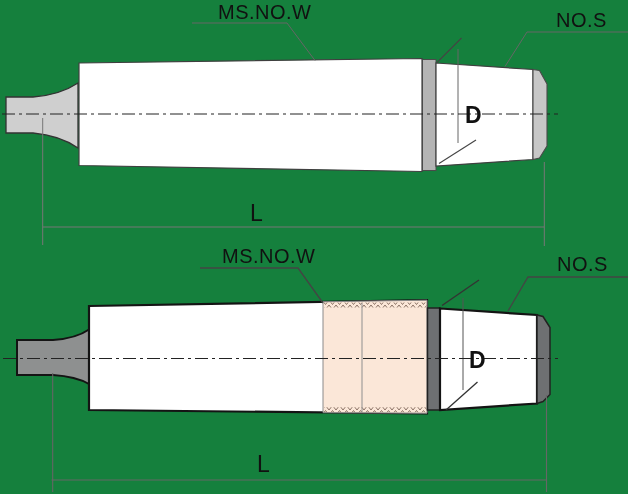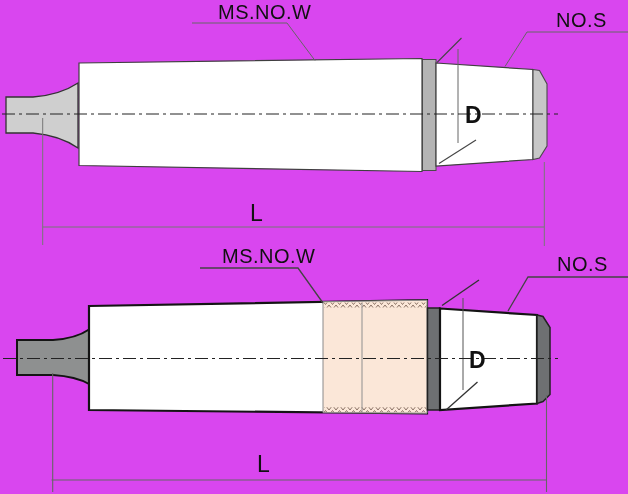--- a/index.html
+++ b/index.html
@@ -1,16 +1,16 @@
 <!DOCTYPE html>
 <html><head>
 <meta charset="utf-8">
 <style>
   html,body{margin:0;padding:0;background:#fff;}
-  .page{width:628px;height:494px;position:relative;background:#d946ef;overflow:hidden;}
+  .page{width:628px;height:494px;position:relative;background:#15803d;overflow:hidden;}
   svg{display:block;}
   text{font-family:"Liberation Sans","DejaVu Sans",sans-serif;fill:#111;}
   .lbl{font-size:20px;letter-spacing:0.5px;}
   .dim{font-size:23px;}
   .dia{font-size:23px;font-weight:bold;}
 </style>
 </head>
 <body>
 
 <div class="page">

